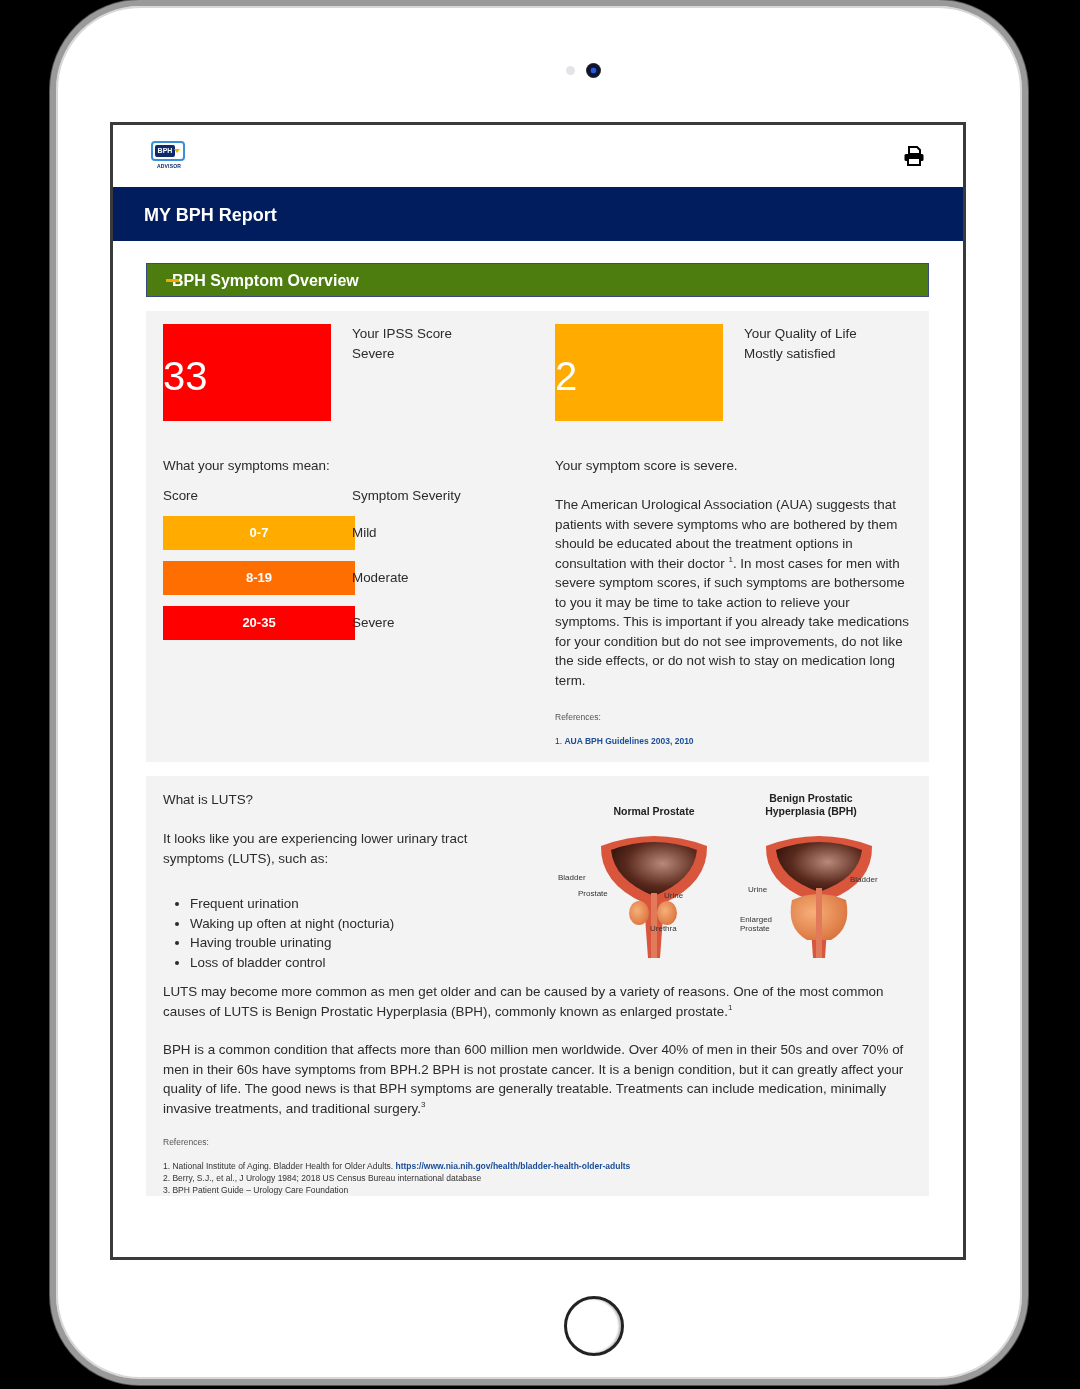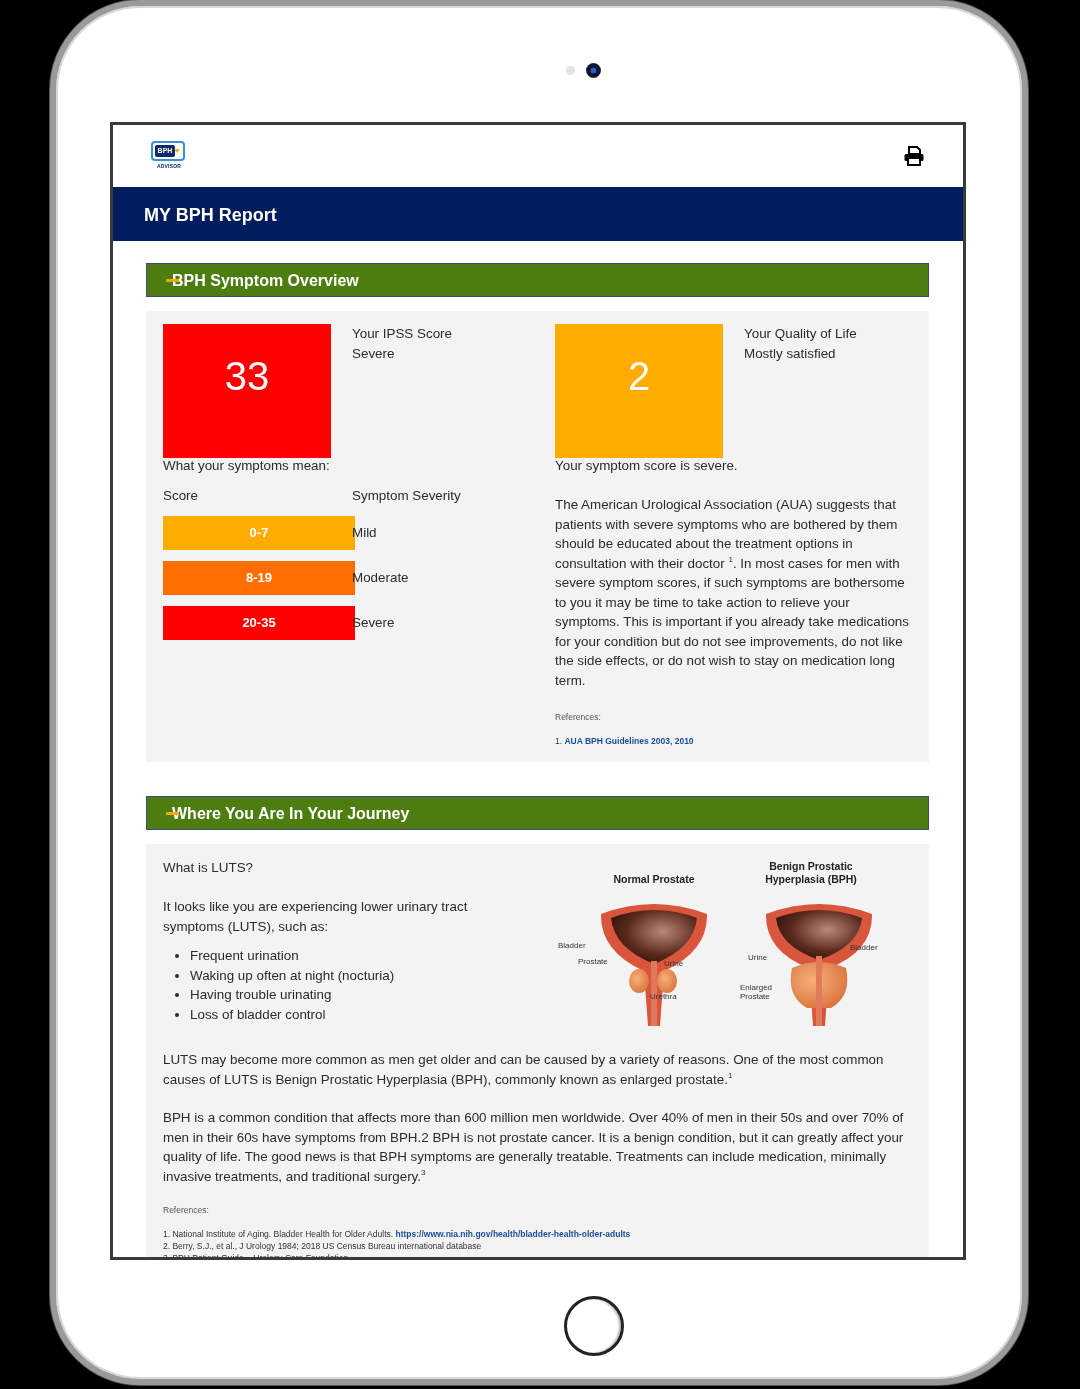--- a/index.html
+++ b/index.html
@@ -34,27 +34,27 @@
     margin: 22px 34px 0 33px; height: 34px; background: #4d7c0f; border: 1px solid #3a4a80;
     color: #fff; font-size: 16px; font-weight: bold; line-height: 33px; position: relative; padding-left: 25px;
   }
   .section-bar .dash { position: absolute; left: 19px; top: 15px; width: 13px; height: 3px; background: #f2a900; }
 
   .panel { margin: 14px 34px 0 33px; background: #f3f3f3; position: relative; }
   .panel1 { height: 451px; }
   .panel2 { height: 420px; }
 
   .txt { position: absolute; color: #2b2b2b; font-size: 13.4px; line-height: 19.5px; }
-  .score-box { position: absolute; width: 168px; height: 134px; color: #fff; font-size: 40px; text-align: center; line-height: 104px; }
+  .score-box { position: absolute; width: 168px; height: 97px; color: #fff; font-size: 40px; line-height: 104px; }
   .range-box { position: absolute; left: 17px; width: 192px; height: 34px; color: #fff; font-size: 13px; font-weight: bold; text-align: center; line-height: 34px; }
   .sup { font-size: 8px; vertical-align: top; position: relative; top: -4px; }
   .ref-label { position: absolute; font-size: 8.5px; color: #555; }
   .ref-link { color: #1a4e9a; font-weight: bold; }
   .ref-item { position: absolute; font-size: 8.5px; color: #333; white-space: nowrap; }
-  ul.bullets { position: absolute; left: 28px; top: 102px; font-size: 13.4px; line-height: 19.5px; color: #2b2b2b; list-style: disc; padding-left: 16px; }
+  ul.bullets { position: absolute; left: 28px; top: 118px; font-size: 13.4px; line-height: 19.5px; color: #2b2b2b; list-style: disc; padding-left: 16px; }
 
   .diagram { position: absolute; left: 410px; top: 12px; width: 360px; height: 180px; }
   .diag-title { position: absolute; font-size: 10.5px; font-weight: bold; color: #222; text-align: center; line-height: 13px; }
   .diag-label { position: absolute; font-size: 8px; color: #333; }
 </style>
 </head>
 <body>
 
 <div class="device">
   <div class="sensor"></div>
@@ -104,24 +104,20 @@
     <div class="range-box" style="top:295px; background:#ff0000;">20-35</div>
     <div class="txt" style="left:206px; top:302px;">Severe</div>
 
     <div class="txt" style="left:409px; top:145px;">Your symptom score is severe.</div>
     <div class="txt" style="left:409px; top:184px; width:362px;"><span>The American Urological Association (AUA) suggests that patients with severe symptoms who are bothered by them should be educated about the treatment options in consultation with their doctor </span><span class="sup">1</span><span>. In most cases for men with severe symptom scores, if such symptoms are bothersome to you it may be time to take action to relieve your symptoms. This is important if you already take medications for your condition but do not see improvements, do not like the side effects, or do not wish to stay on medication long term.</span></div>
 
     <div class="ref-label" style="left:409px; top:401px;">References:</div>
     <div class="ref-item" style="left:409px; top:425px;"><span>1.</span> <a class="ref-link">AUA BPH Guidelines 2003, 2010</a></div>
   </div>
 
-  <div class="section-bar" style="margin-top:34px;">
-    <span class="dash"></span>
-    <span>Where You Are In Your Journey</span>
-  </div>
   <div class="panel panel2">
     <div class="txt" style="left:17px; top:14px;">What is LUTS?</div>
     <div class="txt" style="left:17px; top:53px; width:330px;">It looks like you are experiencing lower urinary tract symptoms (LUTS), such as:</div>
     <ul class="bullets">
       <li>Frequent urination</li>
       <li>Waking up often at night (nocturia)</li>
       <li>Having trouble urinating</li>
       <li>Loss of bladder control</li>
     </ul>
 

